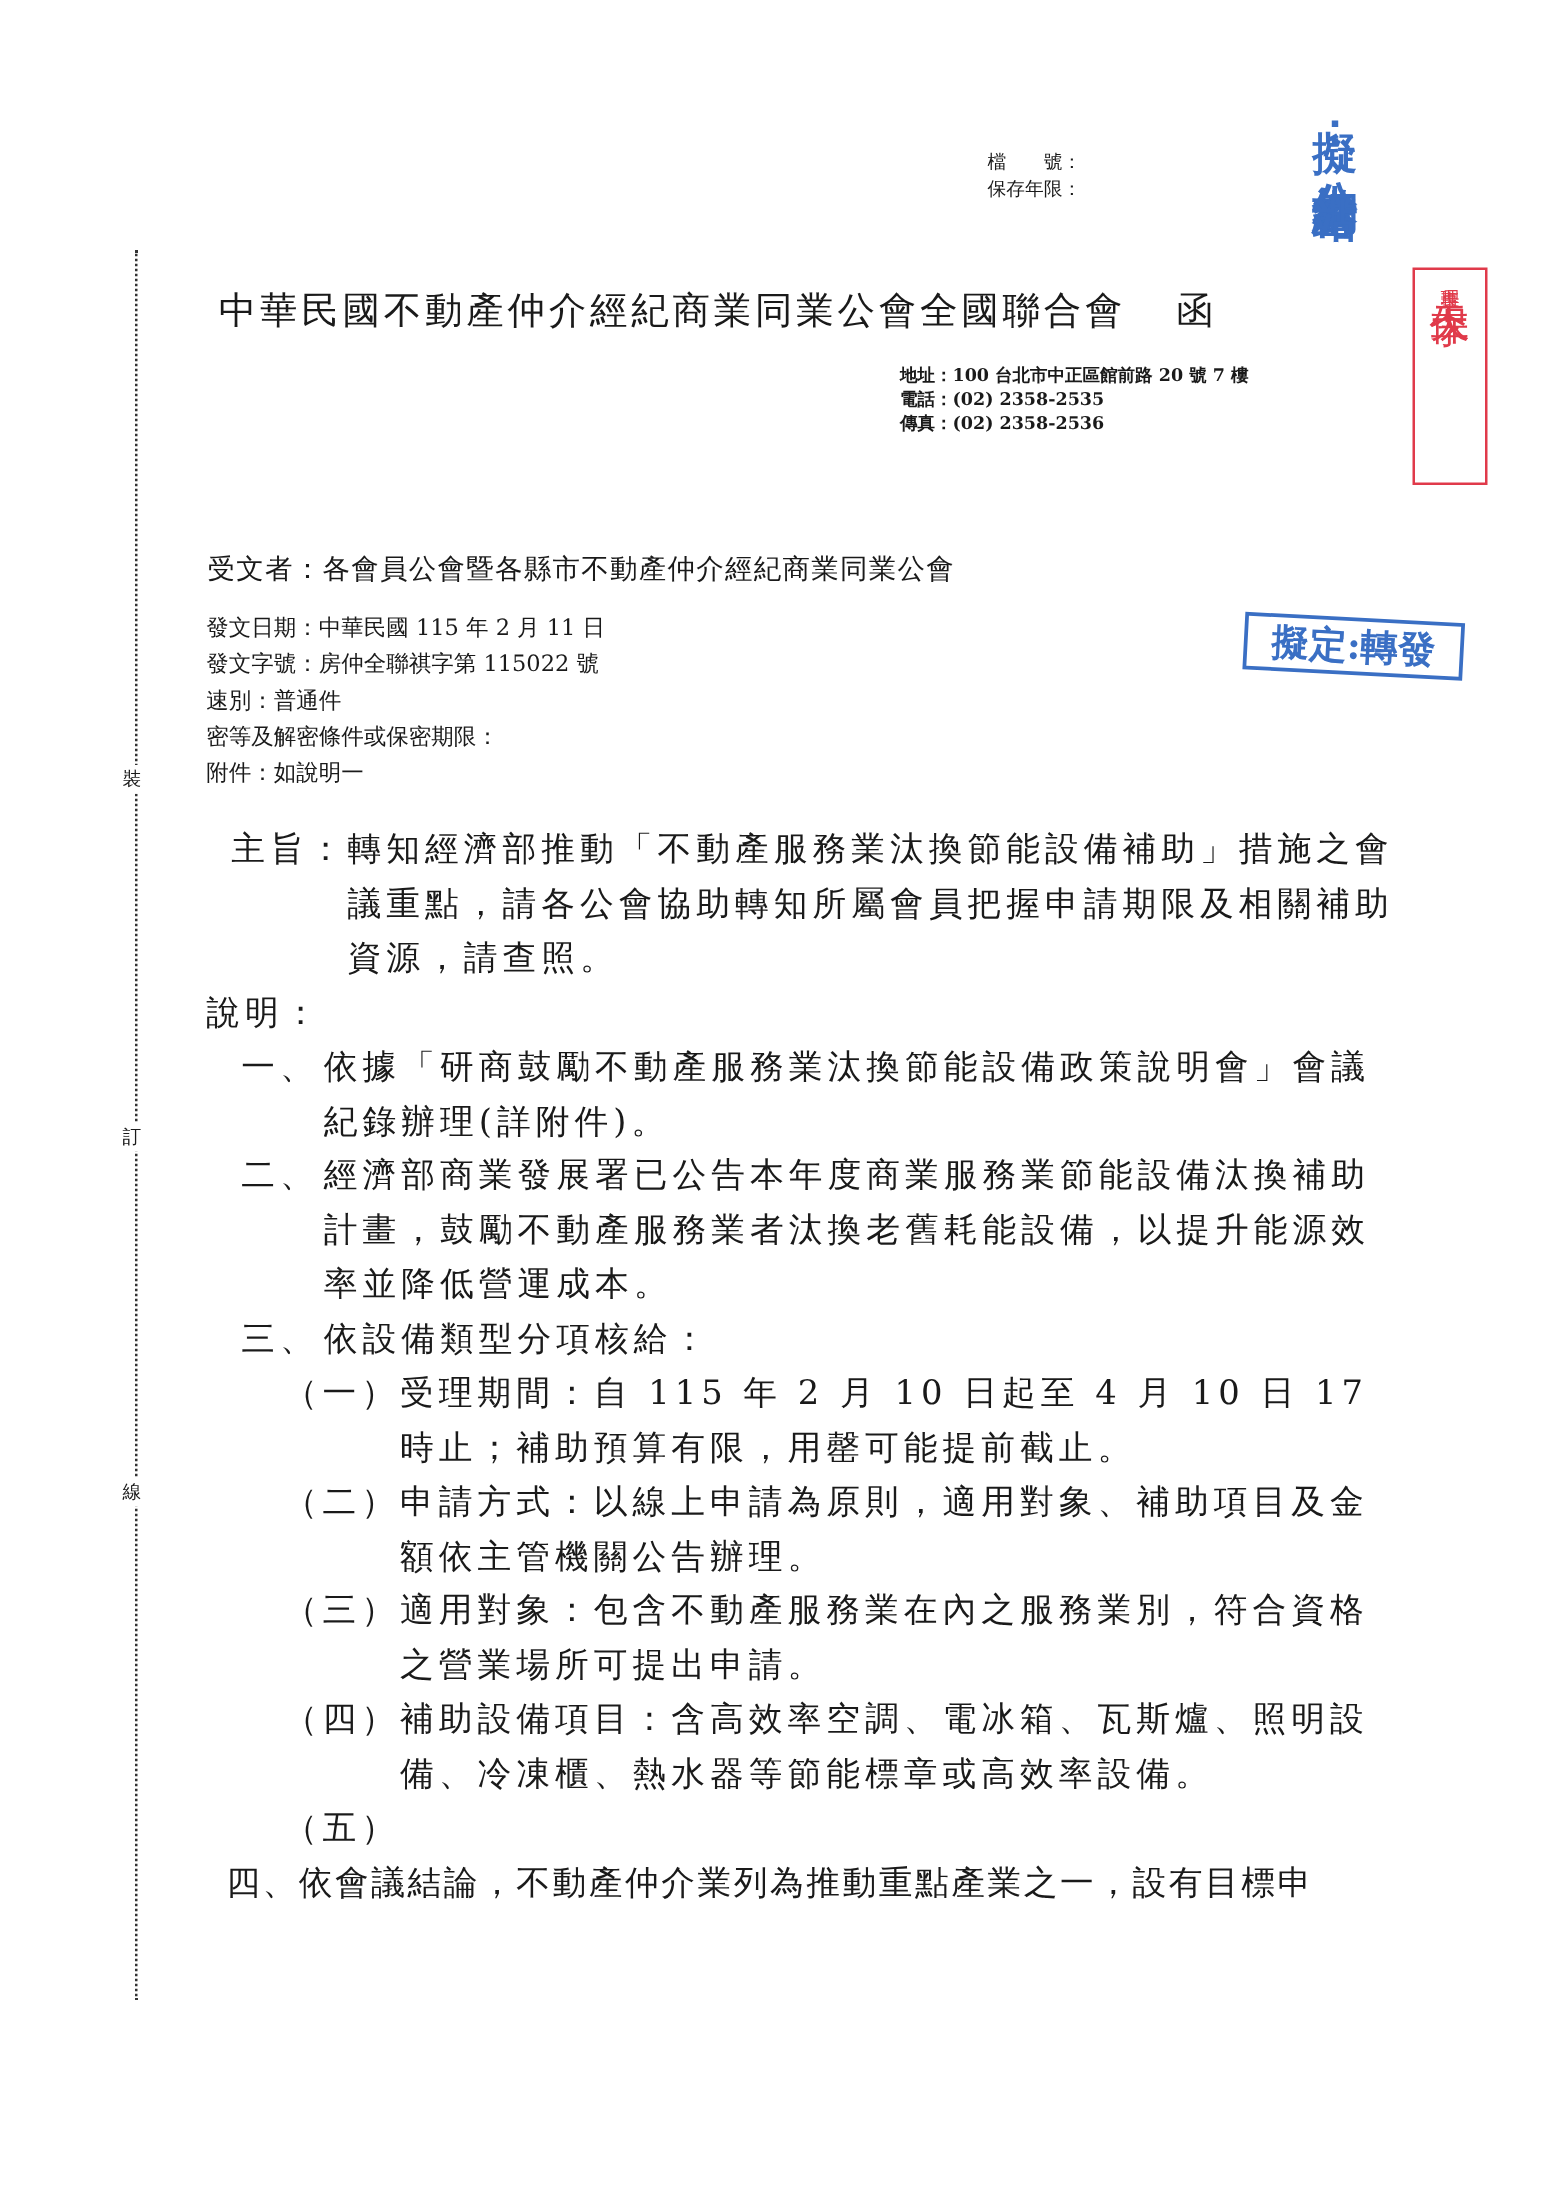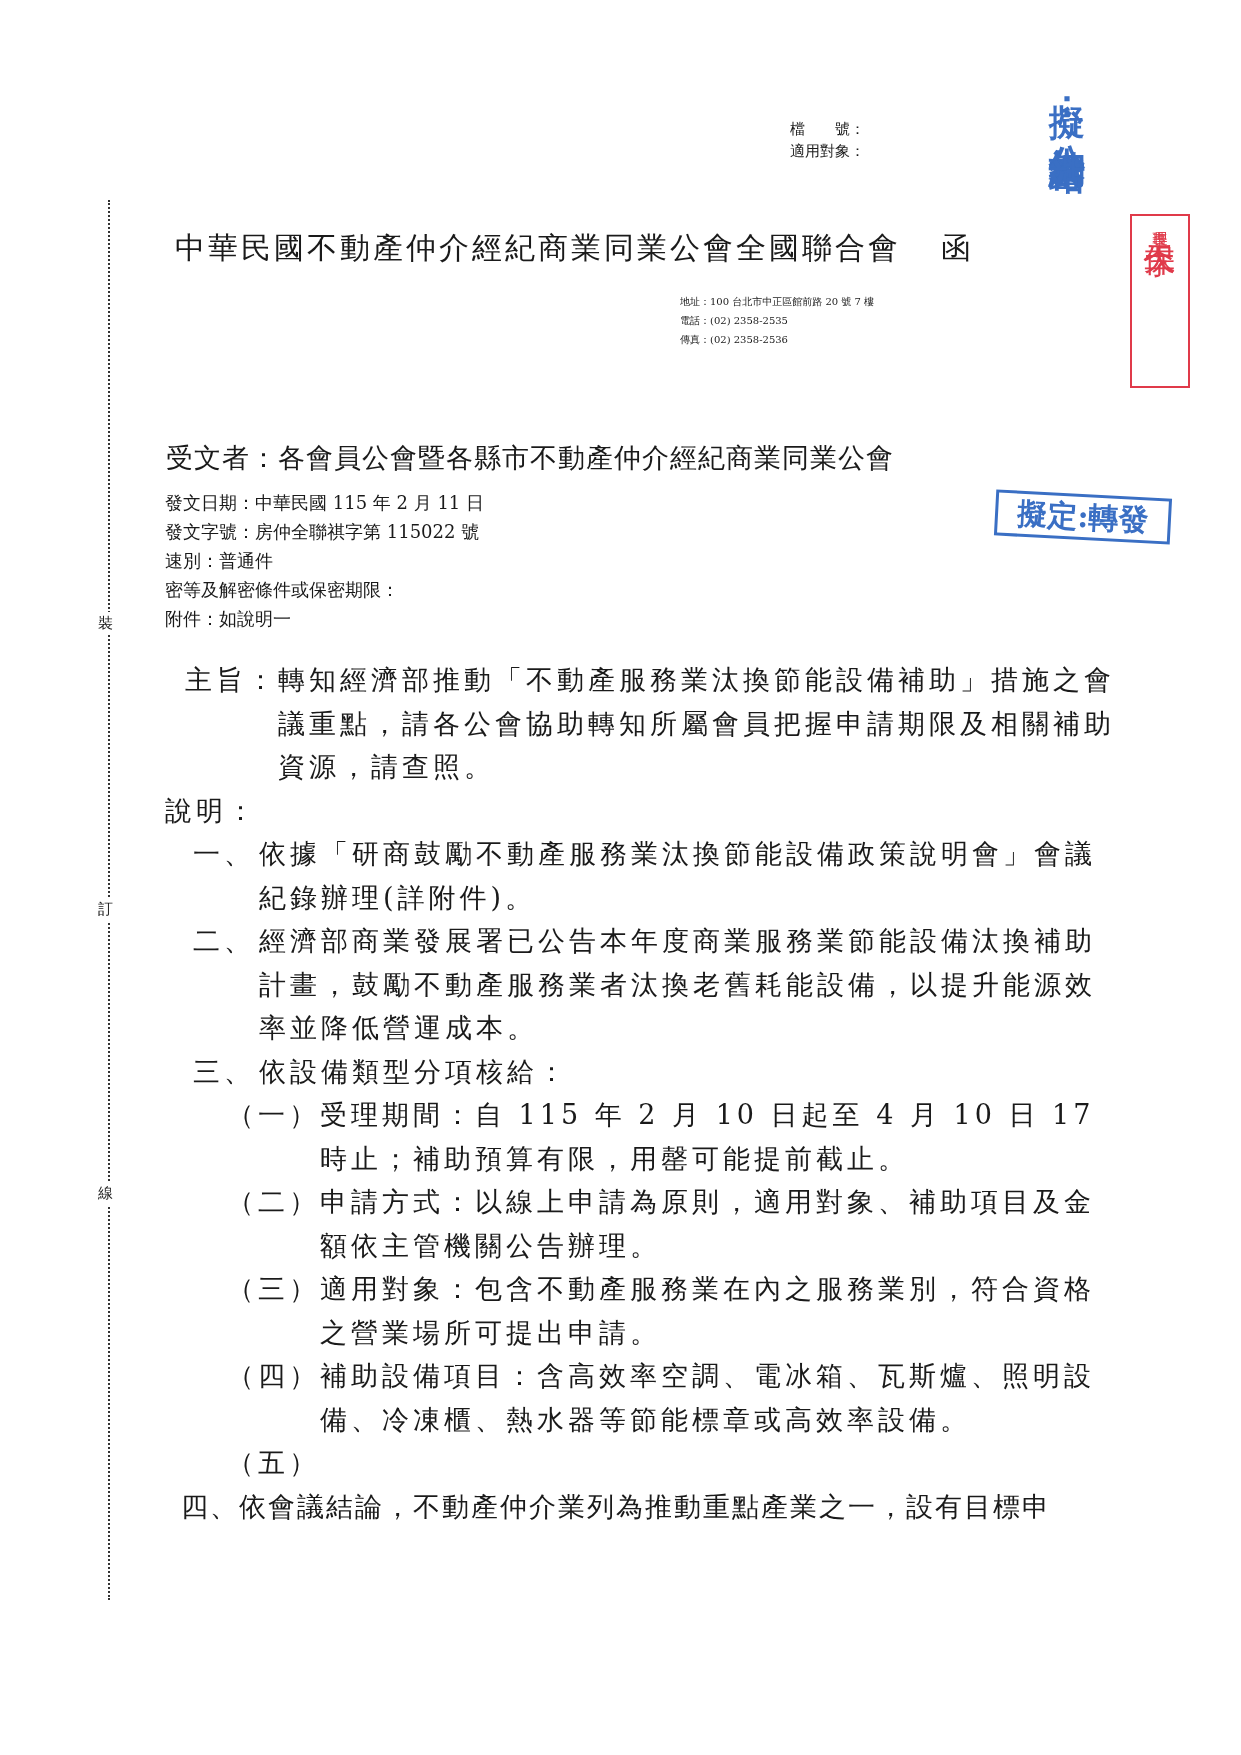--- a/index.html
+++ b/index.html
@@ -3,23 +3,23 @@
 <meta charset="utf-8">
 <style>
   html, body { margin: 0; padding: 0; background: #ffffff; }
   body { width: 1241px; height: 1755px; position: relative; overflow: hidden;
          font-family: "DejaVu Serif", "Liberation Serif", serif; color: #1a1a1a; }
   .abs { position: absolute; }
   .archive { left: 790px; top: 118px; font-size: 15px; line-height: 22px; }
   .archive .row { white-space: pre; }
   .title { left: 175px; top: 228px; font-size: 30px; letter-spacing: 3px; white-space: nowrap; }
   .title .kind { margin-left: 40px; }
-  .contact { left: 680px; top: 292px; font-size: 10px; line-height: 19px; }
+  .contact { left: 720px; top: 292px; font-size: 14px; line-height: 19px; font-weight: bold; }
   .contact div { white-space: nowrap; }
-  .recipient { left: 166px; top: 440px; font-size: 27px; letter-spacing: 1px; white-space: nowrap; }
+  .recipient { left: 166px; top: 440px; font-size: 22px; letter-spacing: 1px; white-space: nowrap; }
   .meta { left: 165px; top: 488px; font-size: 18px; line-height: 29px; }
   .meta div { white-space: nowrap; }
   .body { left: 165px; top: 658px; width: 960px; font-size: 27px; line-height: 43.5px; letter-spacing: 4px; }
   .para { display: flex; }
   .para .lbl { flex: 0 0 auto; white-space: nowrap; margin-left: 20px; }
   .para .txt { flex: 1; }
   .heading { margin: 0; }
   .item { display: flex; padding-left: 28px; }
   .item .lbl { flex: 0 0 66px; white-space: nowrap; }
   .item .txt { flex: 1; }
@@ -42,21 +42,21 @@
 </head>
 <body>
 
 <div class="abs binding-line"></div>
 <div class="abs binding-char" style="top:612px">裝</div>
 <div class="abs binding-char" style="top:898px">訂</div>
 <div class="abs binding-char" style="top:1182px">線</div>
 
 <div class="abs archive">
   <div class="row">檔　　號：</div>
-  <div class="row">適用對象：</div>
+  <div class="row">保存年限：</div>
 </div>
 
 <div class="abs title">
   <span>中華民國不動產仲介經紀商業同業公會全國聯合會</span><span class="kind">函</span>
 </div>
 
 <div class="abs contact">
   <div>地址：100 台北市中正區館前路 20 號 7 樓</div>
   <div>電話：(02) 2358-2535</div>
   <div>傳真：(02) 2358-2536</div>

